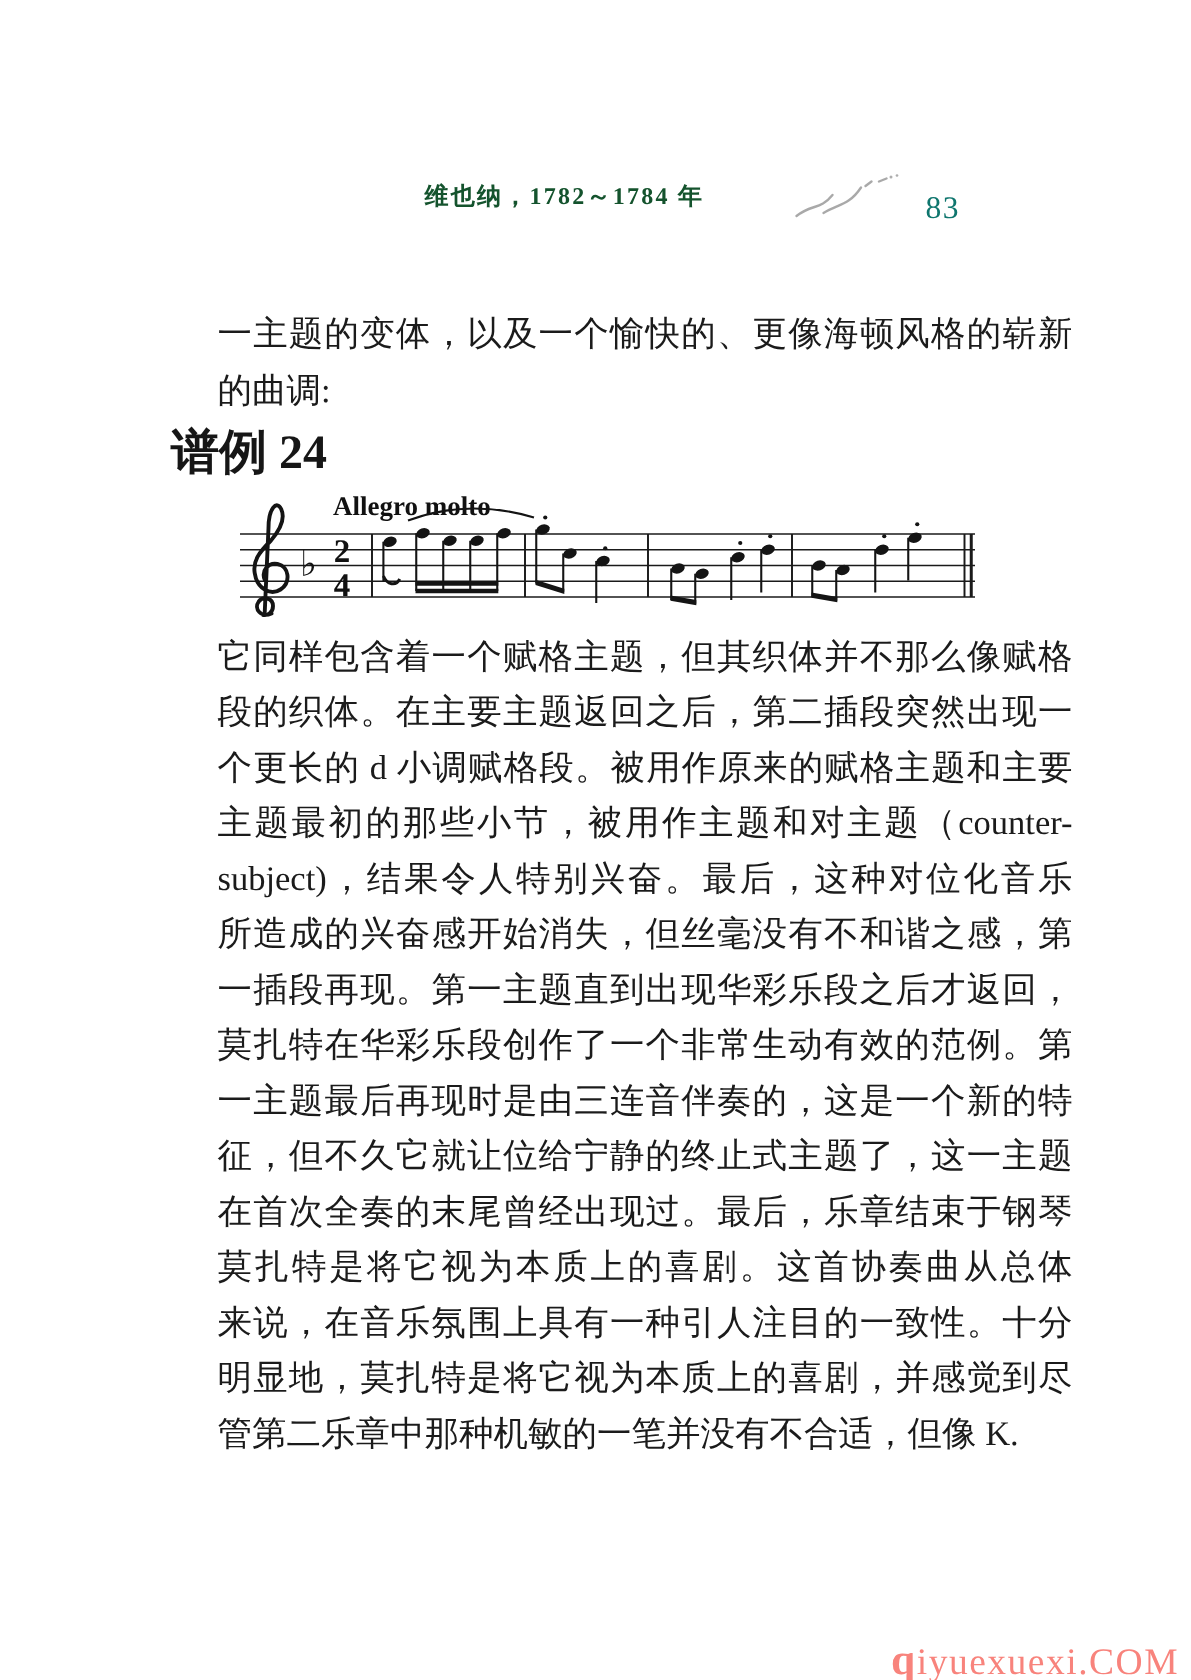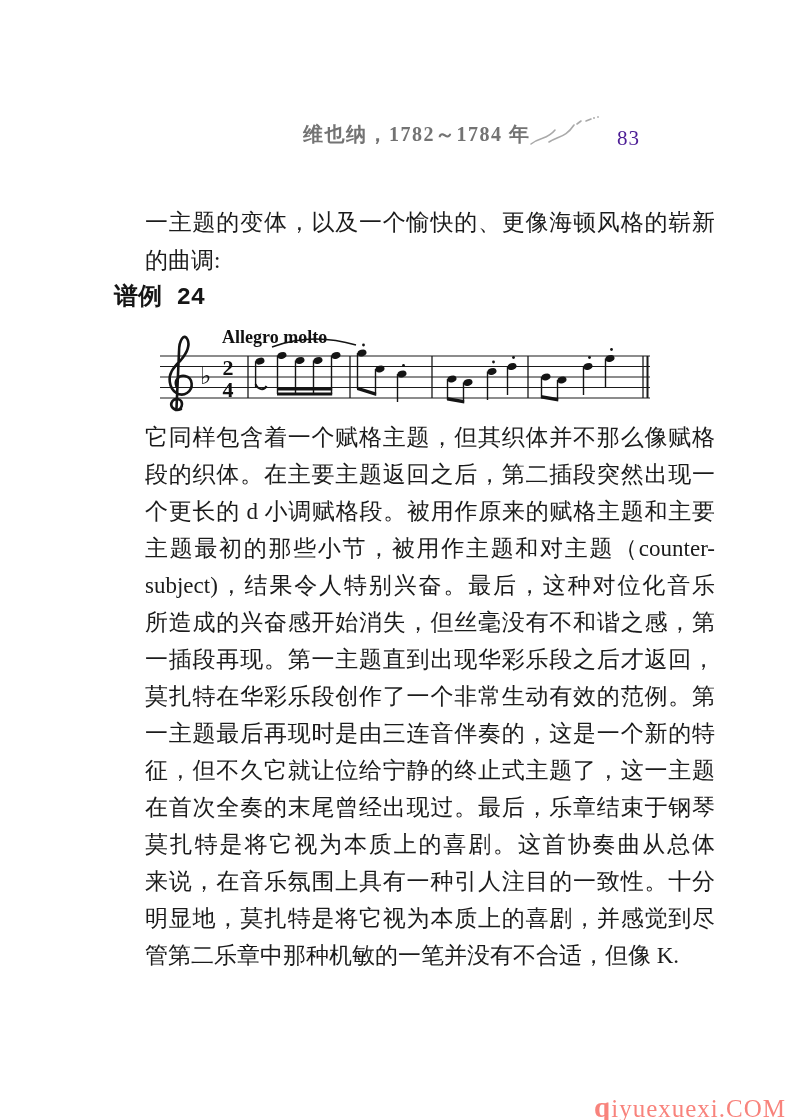--- a/index.html
+++ b/index.html
@@ -7,46 +7,46 @@
     position:relative;
     width:794px;height:1120px;
     background:#ffffff;
     margin:0 auto;
     overflow:hidden;
     font-family:"Liberation Serif","DejaVu Serif",serif;
     color:#1b1b1b;
   }
   .header-title{
     position:absolute;left:283px;top:121px;
-    font-size:20px;font-weight:bold;letter-spacing:1.5px;
-    color:#737373;white-space:nowrap;margin-left:20px;
+    font-size:16px;font-weight:bold;letter-spacing:1.5px;
+    color:#14532d;white-space:nowrap;
   }
   .page-number{
     position:absolute;left:617px;top:126px;
-    font-size:21px;color:#4c1d95;letter-spacing:1px;
+    font-size:21px;color:#0f766e;letter-spacing:1px;
   }
   .scribble{position:absolute;left:528px;top:114px;}
   .textblock{
     position:absolute;left:113px;width:570px;
     font-size:23px;line-height:37px;margin-left:32px;
   }
   .intro-block{top:204px;line-height:38px;}
   .body-block{top:419px;}
   .line{
     text-align:justify;
     text-align-last:justify;
     text-justify:inter-character;
     white-space:normal;
     height:inherit;
   }
   .line.short{text-align-last:left;}
   .example-caption{
     position:absolute;left:114px;top:280px;
-    font-family:Liberation Mono, monospace;
-    font-size:24px;font-weight:bold;color:#161616;
+    font-family:Liberation Serif, serif;
+    font-size:32px;font-weight:bold;color:#161616;
   }
   .music{position:absolute;left:160px;top:322px;}
   .watermark{
     position:absolute;right:8px;top:1076px;
     font-size:25px;letter-spacing:1px;
     white-space:nowrap;
   }
   .watermark .wq{font-weight:bold;font-size:29px;}
 </style>
 </head>

